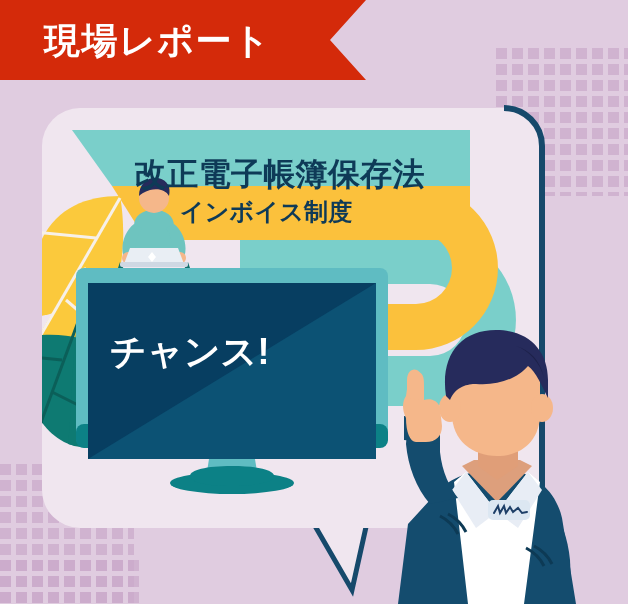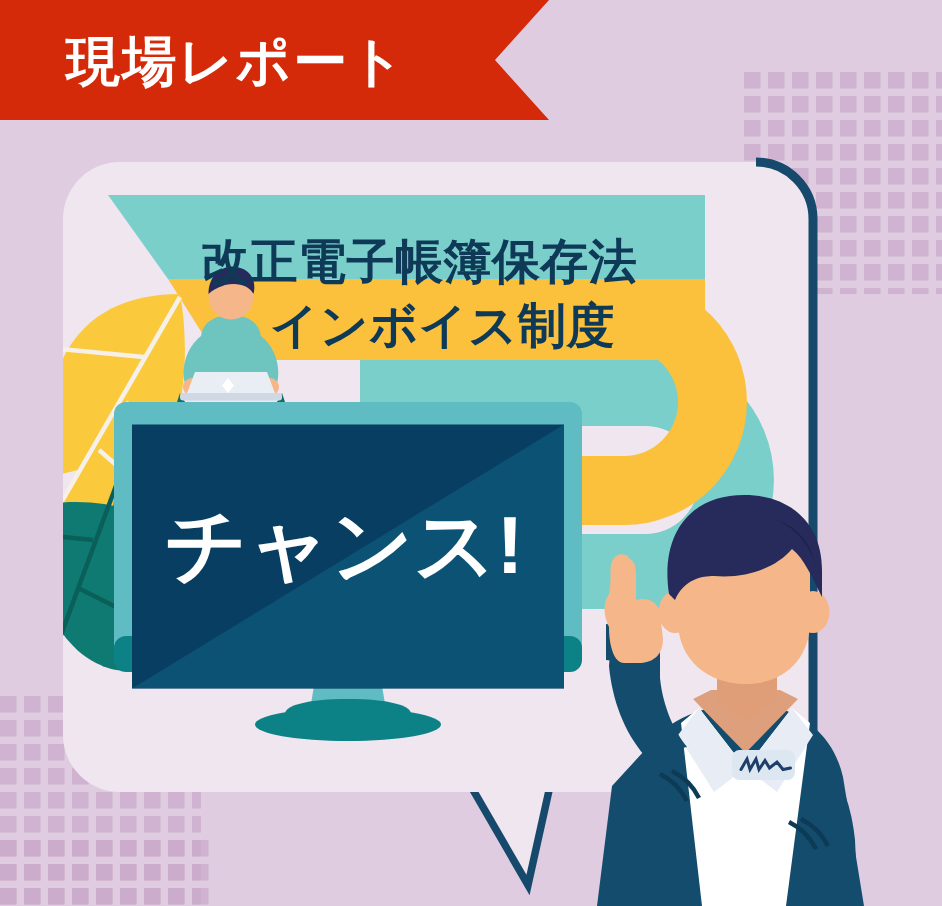--- a/index.html
+++ b/index.html
@@ -52,28 +52,28 @@
     left: 134px;
     top: 141px;
     font-size: 32px;
     color: #0e3a57;
     letter-spacing: 0.01em;
     margin-top: 12px;
   }
   #band-bottom-text {
     left: 180px;
     top: 196px;
-    font-size: 32px;
+    font-size: 24px;
     color: #0e3a57;
     letter-spacing: 0.01em;
   }
   #screen-text {
     left: 110px;
     top: 328px;
-    font-size: 54px;
+    font-size: 36px;
     color: #ffffff;
     letter-spacing: 0.00em;
   }
 </style>
 </head>
 <body>
 
 <div id="stage">
 
   <svg id="art" viewBox="0 0 628 604" xmlns="http://www.w3.org/2000/svg">

